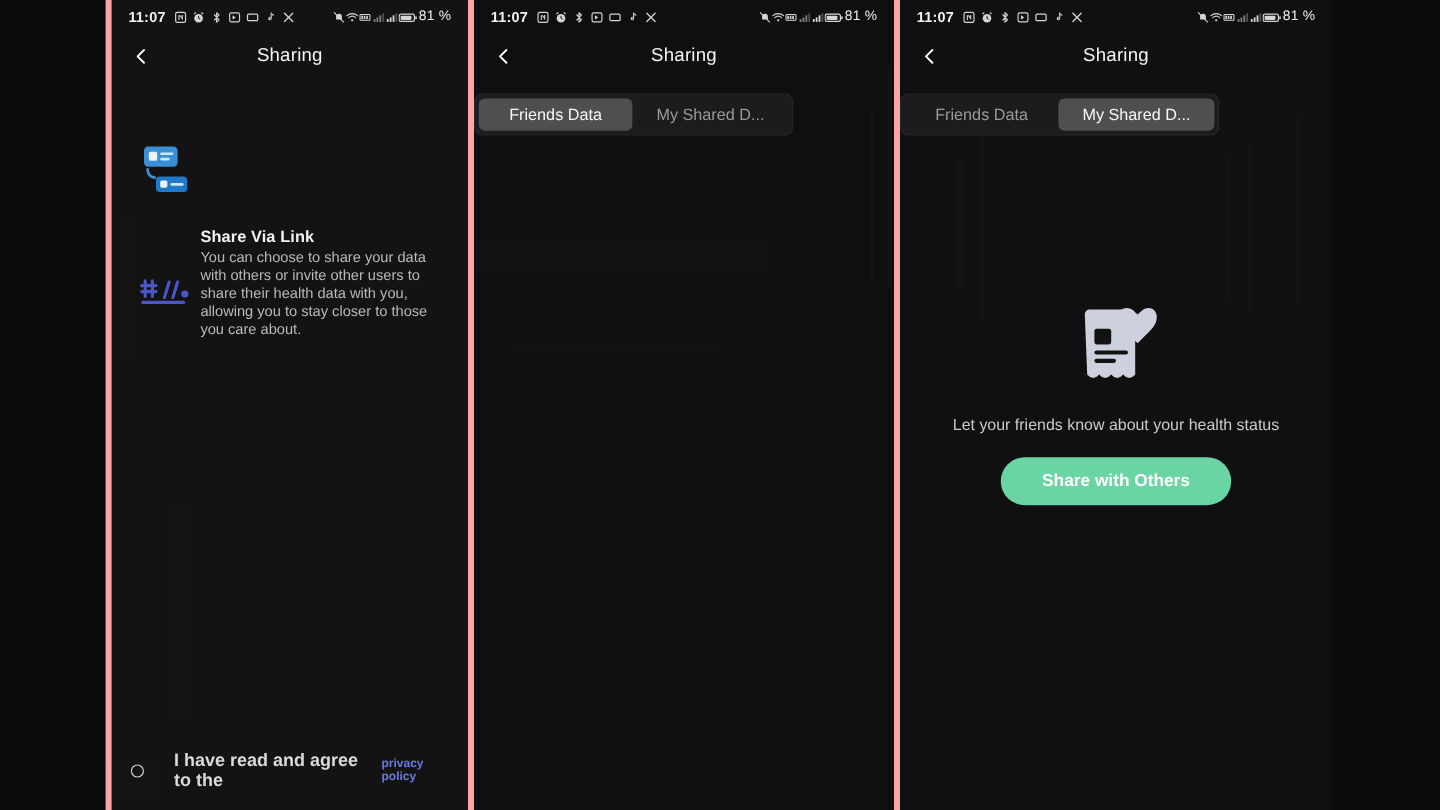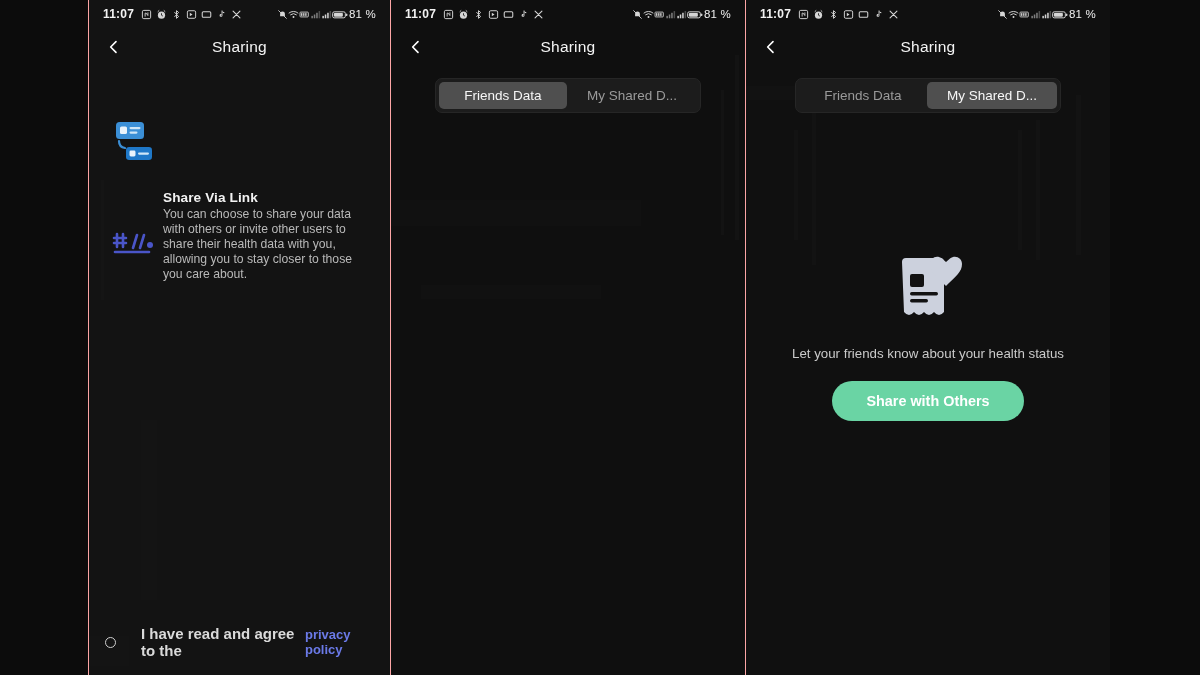--- a/index.html
+++ b/index.html
@@ -16,21 +16,21 @@
     display: flex;
   }
   .gutter { width: 88px; height: 675px; background: #0c0c0c; flex: 0 0 88px; }
   .gutter.right { width: 90px; flex: 0 0 90px; }
 
   .phone {
     position: relative;
     height: 675px;
     background: #121212;
     overflow: hidden;
-    border-left: 1px solid #fca5a5;
+    border-left: 5px solid #fca5a5;
   }
   .phone.p1 { flex: 0 0 302px; background: #131313; }
   .phone.p2 { flex: 0 0 355px; background: #0f0f0f; }
   .phone.p3 { flex: 0 0 365px; background: #101010; }
 
   
   .streaks { position: absolute; inset: 0; pointer-events: none; }
   .streaks i {
     position: absolute; display: block; background: #181818; opacity: .55;
   }
@@ -62,21 +62,21 @@
   .nav-back {
     position: absolute; left: 12px; top: 50%; transform: translateY(-50%);
     width: 26px; height: 26px; display: flex; align-items: center; justify-content: center;
     cursor: pointer;
   }
   .nav-back svg { width: 16px; height: 16px; stroke: #ffffff; stroke-width: 2.4; fill: none;
     stroke-linecap: round; stroke-linejoin: round; }
   .nav-title { font-size: 15.5px; color: #f4f4f4; font-weight: 500; letter-spacing: .2px; }
 
   
-  .segbar { display: flex; justify-content: center; margin-top: 12px; z-index: 3; position: relative; }
+  .segbar { display: flex; margin-top: 12px; z-index: 3; position: relative; }
   .seg {
     display: flex; background: #1c1c1c; border-radius: 7px; padding: 3px;
     border: 1px solid #262626;
   }
   .seg-item {
     padding: 6px 20px; font-size: 13.5px; border-radius: 5px;
     color: #9a9a9a; cursor: pointer; white-space: nowrap;
     display: flex; align-items: center; justify-content: center;
     min-width: 128px;
   }
@@ -105,21 +105,21 @@
     padding: 12px 10px; cursor: pointer;
     font-family: "Liberation Sans", sans-serif;
     letter-spacing: .1px;
   }
   .agree { display: flex; align-items: center; justify-content: center; gap: 6px; margin-top: 16px; }
   .radio {
     width: 11px; height: 11px; border: 1.4px solid #cfcfcf; border-radius: 50%;
     flex: 0 0 11px; cursor: pointer;
   }
   .agree-txt { font-size: 15px; color: #dadada; font-weight: 600; margin-left: 19px; }
-  .agree-link { font-size: 13px; color: #6b7ae8; font-weight: 600; cursor: pointer; }
+  .agree-link { font-size: 10px; color: #6b7ae8; font-weight: 600; cursor: pointer; }
 
   
   .empty {
     position: absolute; left: 0; right: 0; top: 250px; z-index: 3;
     display: flex; flex-direction: column; align-items: center;
   }
   .empty-art { height: 74px; display: flex; align-items: flex-end; justify-content: center; margin-bottom: 22px; }
   .empty-caption { font-size: 13.3px; color: #cacaca; margin-bottom: 20px; text-align: center; padding: 0 12px; }
   .cta-pill {
     border: none; border-radius: 22px; padding: 12px 34px;

